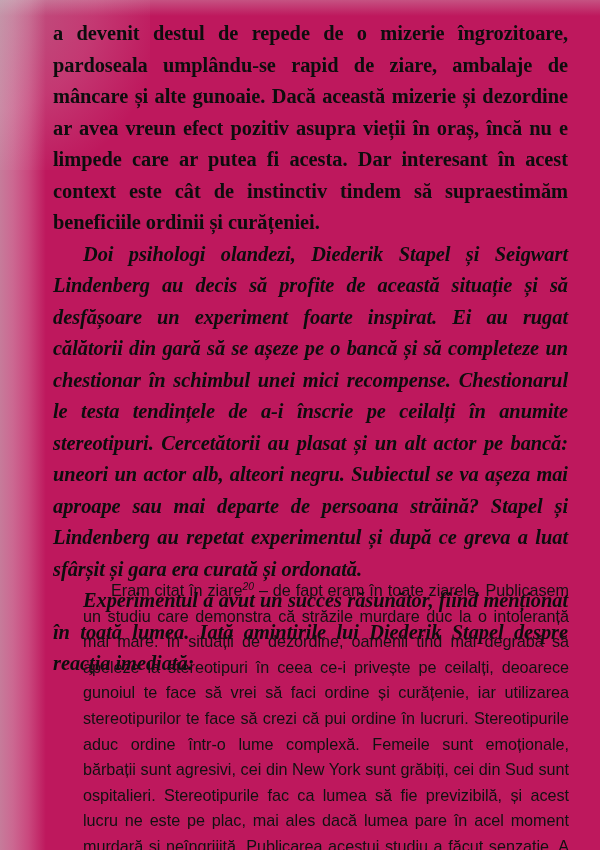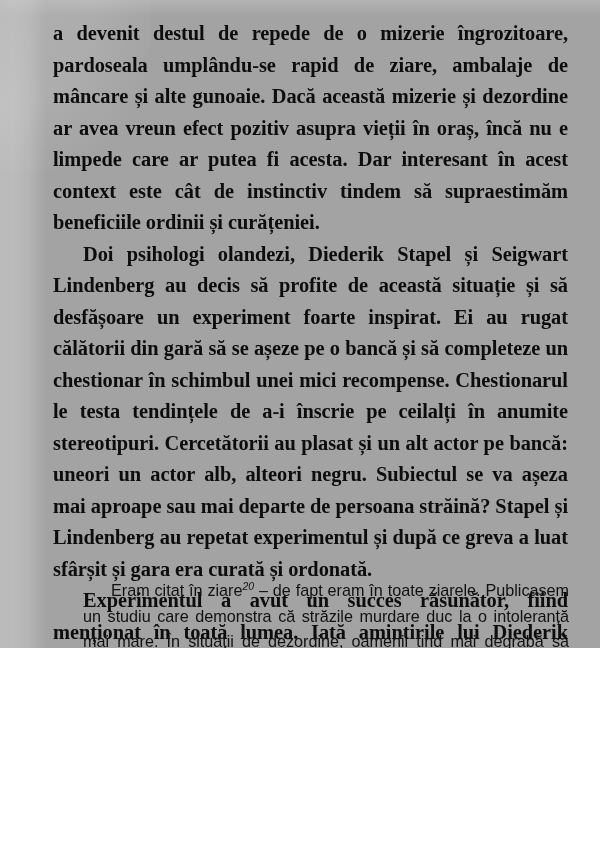--- a/index.html
+++ b/index.html
@@ -4,22 +4,22 @@
 <style>
   html, body {
     margin: 0;
     padding: 0;
     background: #ffffff;
   }
 
   #page {
     position: relative;
     width: 600px;
-    height: 648px;
-    background: #a3a3a3;
+    height: 850px;
+    background: #be185d;
     overflow: hidden;
     box-sizing: border-box;
   }
 
   
   #scan-shadow-left {
     position: absolute;
     top: 0;
     left: 0;
     width: 46px;
@@ -73,20 +73,21 @@
     margin: 0;
     font-weight: 700;
     letter-spacing: -0.05px;
     -webkit-font-smoothing: none;
   }
   .body-par.indented {
     text-indent: 30px;
   }
   .body-par + .body-par {
     margin-top: 0;
+    font-style: italic;
   }
 
   
   #quote-block {
     position: absolute;
     left: 83px;
     top: 578px;
     width: 486px;
   }
   .quote-par {

